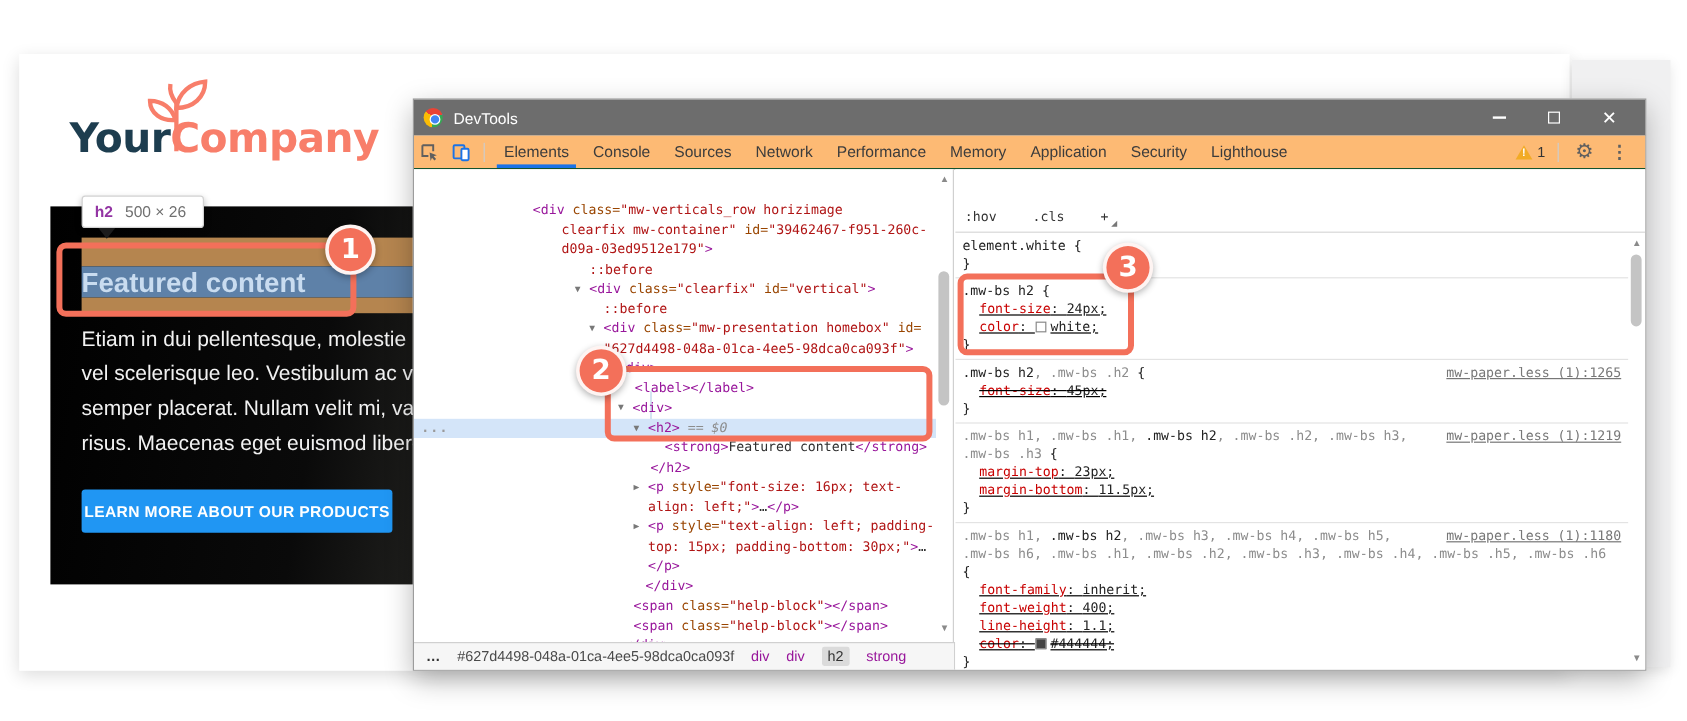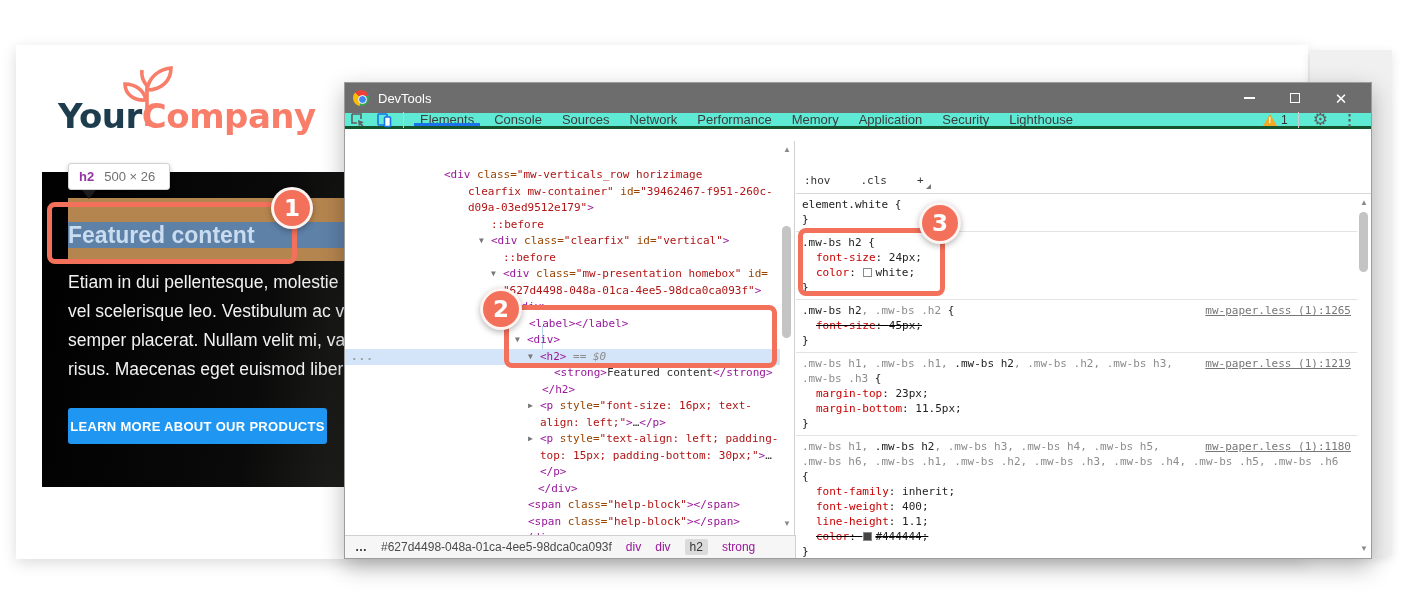--- a/index.html
+++ b/index.html
@@ -51,22 +51,22 @@
     background:conic-gradient(from -50deg, #ea4335 0 120deg, #4285f4 120deg 122deg, #34a853 122deg 238deg, #fbbc05 238deg 360deg); }
   .chrome-icon::after { content:""; position:absolute; left:4.5px; top:4.5px; width:7px; height:7px;
     border-radius:50%; background:#4285f4; border:1.2px solid #fff; }
   .win-btns { margin-left:auto; display:flex; align-items:center; gap:14px; padding-right:14px; }
   .win-btn { width:32px; height:22px; display:flex; align-items:center; justify-content:center; cursor:pointer; }
   .glyph-min { width:11px; height:1.6px; background:#fff; display:block; }
   .glyph-max { width:10px; height:10px; border:1.6px solid #fff; display:block; }
   .glyph-close { color:#fff; font-size:15px; line-height:1; }
 
   
-  .dt-tabbar { position:absolute; left:0; top:30px; right:0; height:16px; background:#5eead4;
-    border-bottom:3px solid #14532d; display:flex; align-items:center; font-size:13px; color:#3c3c3c; }
+  .dt-tabbar { position:absolute; left:0; top:30px; right:0; height:28px; background:#fdba74;
+    border-bottom:1px solid #14532d; display:flex; align-items:center; font-size:13px; color:#3c3c3c; }
   .dt-tool { width:26px; height:27px; display:flex; align-items:center; justify-content:center; cursor:pointer; }
   .dt-tabbar .vdiv { width:1px; height:16px; background:#ccc; margin:0 6px; }
   .dt-tabs { display:flex; height:100%; }
   .dt-tab { padding:0 10px; display:flex; align-items:center; height:100%; position:relative; cursor:pointer; white-space:nowrap; }
   .dt-tab.active::after { content:""; position:absolute; left:4px; right:4px; bottom:0; height:3px; background:#1a73e8; }
   .dt-right { margin-left:auto; display:flex; align-items:center; gap:4px; padding-right:8px; }
   .warn { display:flex; align-items:center; gap:4px; font-size:12px; color:#333; }
   .warn-tri { width:0; height:0; border-left:7px solid transparent; border-right:7px solid transparent;
     border-bottom:12px solid #f2ab26; position:relative; }
   .warn-tri::after { content:"!"; position:absolute; left:-1.8px; top:1px; font-size:9px; font-weight:bold; color:#fff; }
@@ -119,21 +119,21 @@
   .hovcls span { cursor:pointer; }
   .plus-corner { position:relative; }
   .plus-corner::after { content:""; position:absolute; right:-7px; bottom:-2px; width:0; height:0;
     border-left:5px solid transparent; border-bottom:5px solid #777; }
 
   .rules { position:absolute; left:0; top:53px; right:14px; bottom:0; overflow:hidden;
     font-family:"DejaVu Sans Mono", monospace; font-size:11px; line-height:15px; }
   .rule { padding:3px 6px 4px 6px; border-bottom:1px solid #e3e3e3; }
   .s-sel { color:#222; } .s-gray { color:#8c8c8c; } .s-brace { color:#222; }
   .s-link { float:right; color:#777; text-decoration:underline; cursor:pointer; }
-  .prop { padding-left:14px; }
+  .prop { padding-left:14px;text-decoration:underline; }
   .s-prop { color:#c80000; } .s-val { color:#222; }
   .struck { text-decoration:line-through; }
   .swatch { display:inline-block; width:9px; height:9px; border:1px solid #8a8a8a; margin:0 3px -1px 1px; }
 
   
   .anno-box { position:absolute; border:5px solid #f3705a; border-radius:8px; z-index:50; }
   .anno-circle { position:absolute; width:42px; height:42px; border-radius:50%; background:#f3705a;
     border:3px solid rgba(255,255,255,.92); box-shadow:0 2px 6px rgba(0,0,0,.3); color:#fff;
     font-size:23px; font-weight:bold; display:flex; align-items:center; justify-content:center; z-index:60;
     font-family:"DejaVu Sans", sans-serif; }

